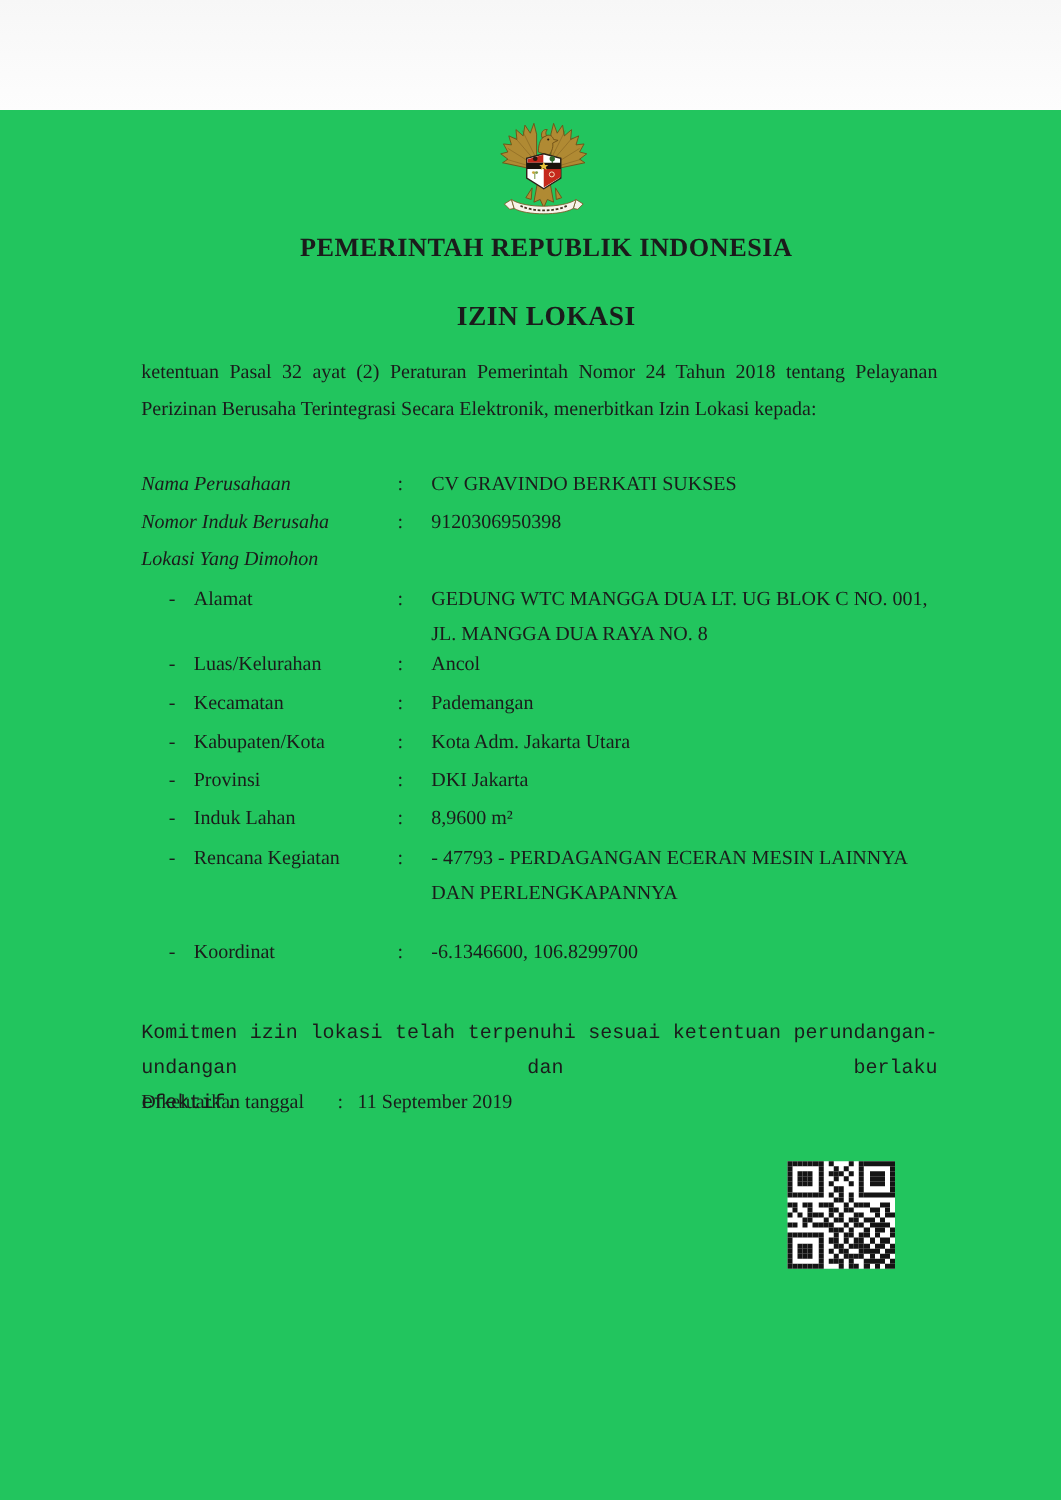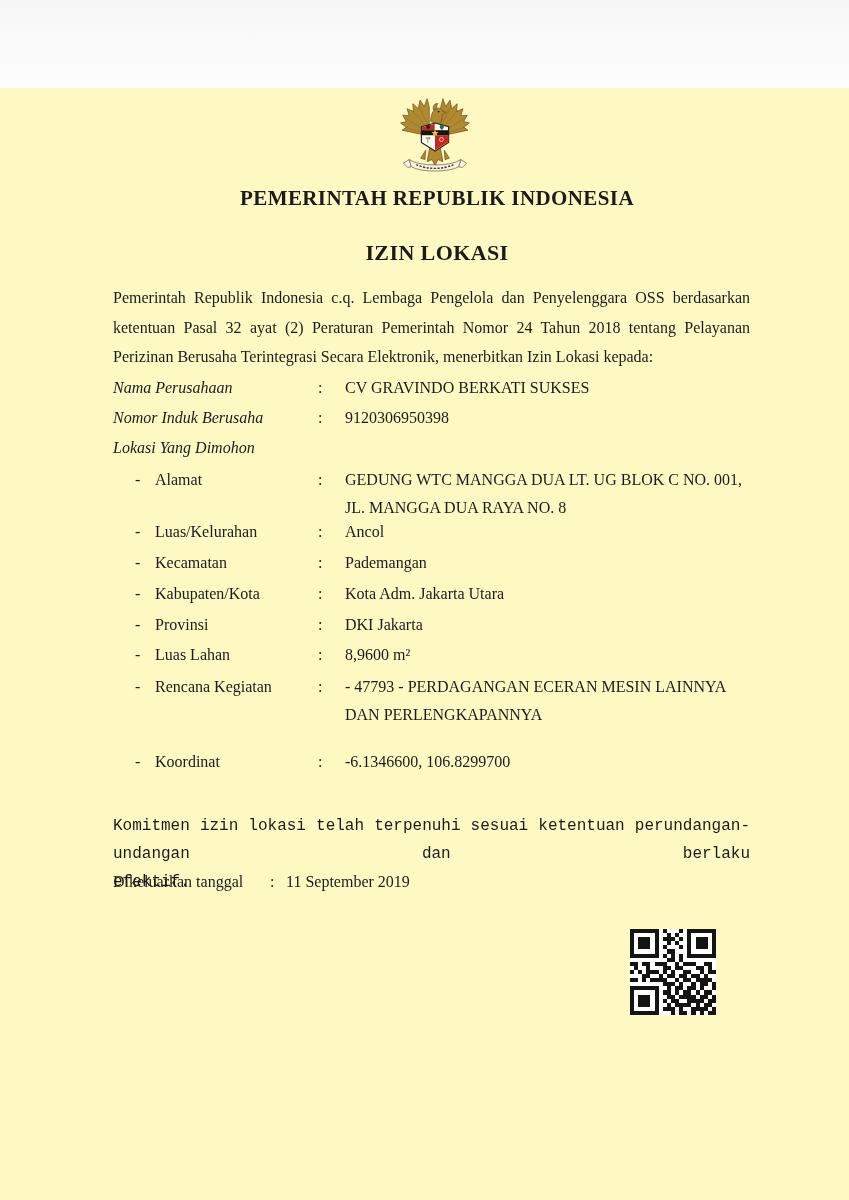--- a/index.html
+++ b/index.html
@@ -1,17 +1,17 @@
 <!DOCTYPE html>
 <html><head>
 <meta charset="utf-8">
 <style>
   html,body{margin:0;padding:0;background:#ffffff;}
   .page{
-    position:relative;width:849px;height:1200px;margin:0 auto;background:#fef9c3;
+    position:relative;width:849px;height:1200px;margin:0 auto;background:#22c55e;
     font-family:"Liberation Serif","DejaVu Serif",serif;color:#1b1b1b;overflow:hidden;
   }
   .scan-edge{position:absolute;left:0;top:0;width:849px;height:88px;
     background:linear-gradient(#f7f7f7,#fdfdfd);}
   .emblem{position:absolute;left:392px;top:90px;width:86px;height:84px;}
   .title1{position:absolute;left:25px;top:186px;width:824px;text-align:center;
     font-size:21px;font-weight:bold;letter-spacing:.4px;white-space:nowrap;}
   .title2{position:absolute;left:25px;top:240px;width:824px;text-align:center;
     font-size:22px;font-weight:bold;letter-spacing:.4px;white-space:nowrap;}
   .para{position:absolute;left:113px;width:637px;font-size:16px;}
@@ -78,21 +78,20 @@
       <circle cx="48.5" cy="67" r="1.6" fill="#caa53a"></circle>
       <circle cx="52" cy="67" r="1.6" fill="#7d9c4a"></circle>
       <polygon points="60,55.2 61.5,58.4 65,58.6 62.3,60.8 63.3,64.2 60,62.2 56.7,64.2 57.7,60.8 55,58.6 58.5,58.4" fill="#e8c23a"></polygon>
     </g>
   </svg>
 
   <div class="title1">PEMERINTAH REPUBLIK INDONESIA</div>
   <div class="title2">IZIN LOKASI</div>
 
   <div class="para intro">
-    <div class="jline">Pemerintah Republik Indonesia c.q. Lembaga Pengelola dan Penyelenggara OSS berdasarkan</div>
     <div class="jline">ketentuan Pasal 32 ayat (2) Peraturan Pemerintah Nomor 24 Tahun 2018 tentang Pelayanan</div>
     <div class="lline">Perizinan Berusaha Terintegrasi Secara Elektronik, menerbitkan Izin Lokasi kepada:</div>
   </div>
 
   <div class="frow main r0">
     <span class="flabel">Nama Perusahaan</span>
     <span class="fcolon">:</span>
     <span class="fvalue">CV GRAVINDO BERKATI SUKSES</span>
   </div>
   <div class="frow main r1">
@@ -128,21 +127,21 @@
     <span class="fvalue">Kota Adm. Jakarta Utara</span>
   </div>
   <div class="frow sub r7">
     <span class="dash">-</span>
     <span class="flabel">Provinsi</span>
     <span class="fcolon">:</span>
     <span class="fvalue">DKI Jakarta</span>
   </div>
   <div class="frow sub r8">
     <span class="dash">-</span>
-    <span class="flabel">Luas Lahan</span>
+    <span class="flabel">Induk Lahan</span>
     <span class="fcolon">:</span>
     <span class="fvalue">8,9600 m²</span>
   </div>
   <div class="frow sub r9">
     <span class="dash">-</span>
     <span class="flabel">Rencana Kegiatan</span>
     <span class="fcolon">:</span>
     <span class="fvalue">- 47793 - PERDAGANGAN ECERAN MESIN LAINNYA DAN PERLENGKAPANNYA</span>
   </div>
   <div class="frow sub r10">

